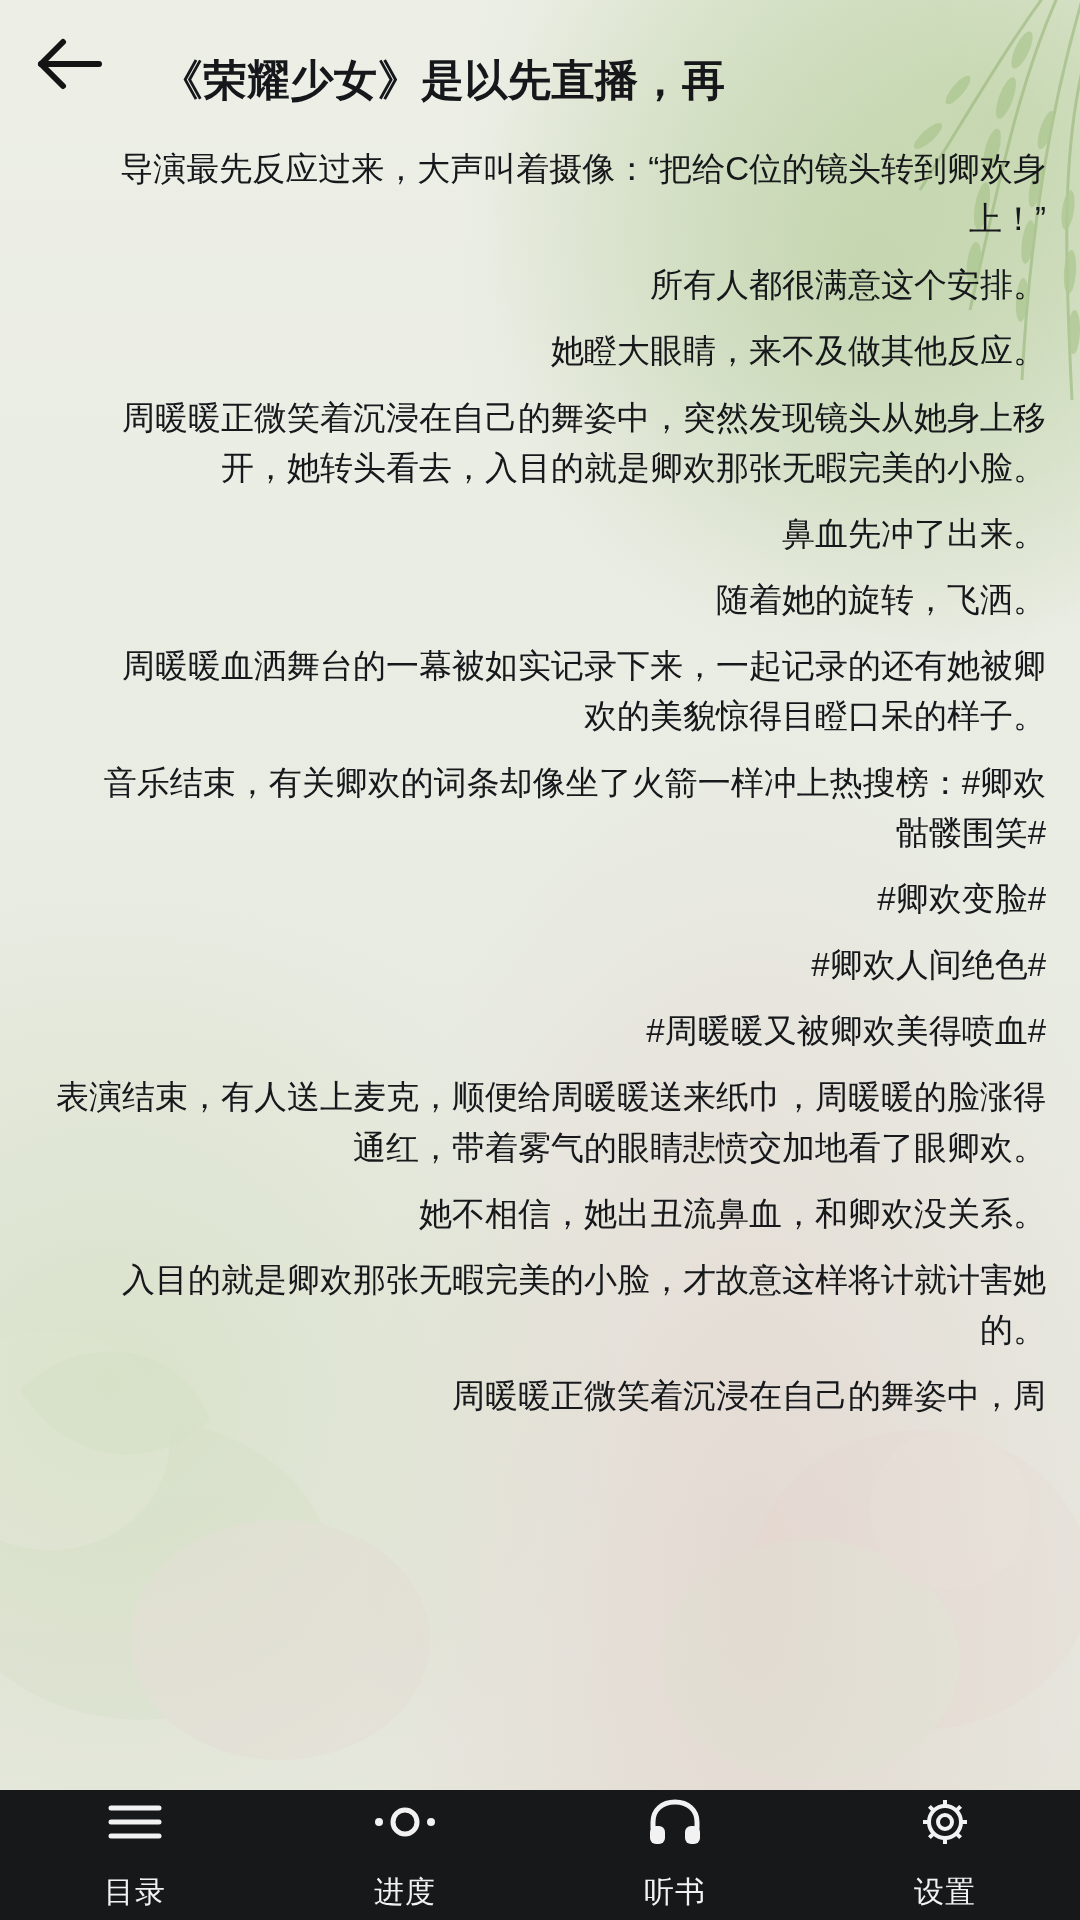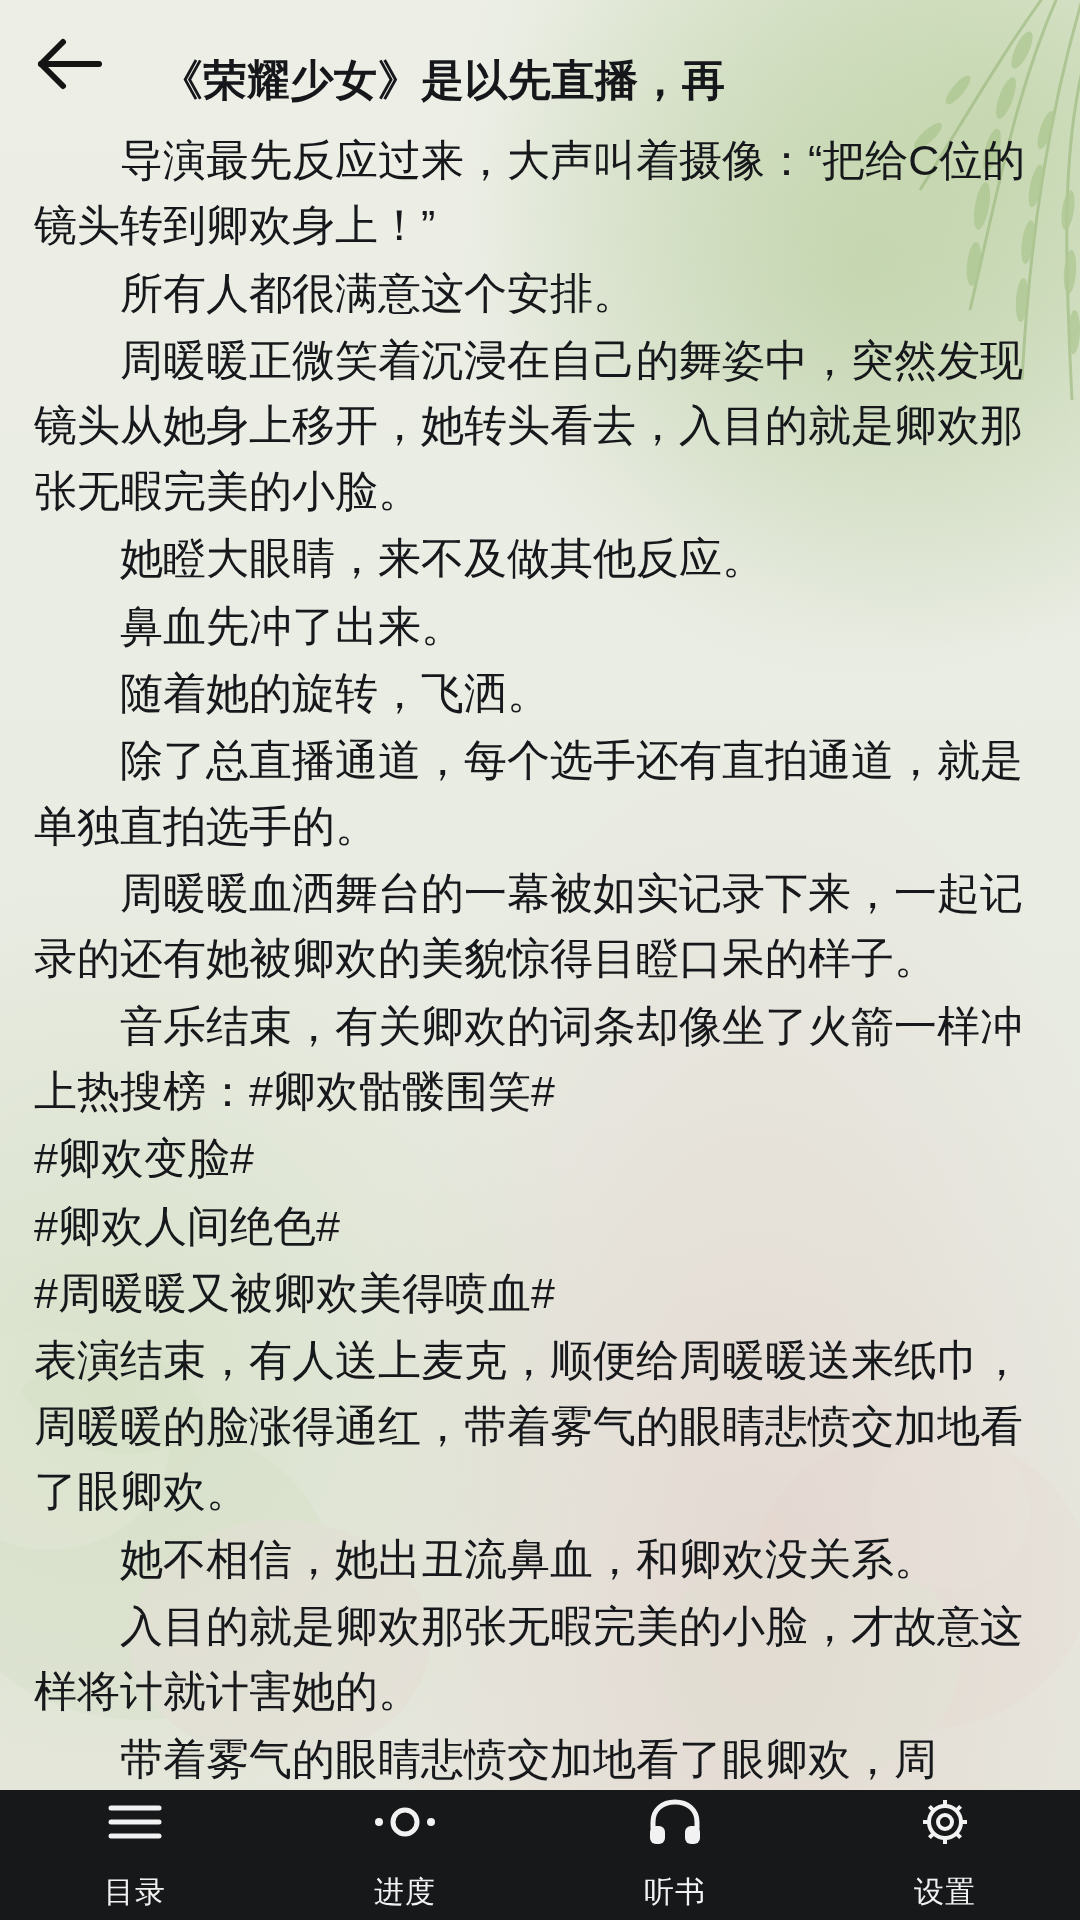--- a/index.html
+++ b/index.html
@@ -89,27 +89,28 @@
 
   
   .content {
     position: relative;
     padding: 18px 34px 0 34px;
     box-sizing: border-box;
     height: 1680px;
     overflow: hidden;
   }
   .para {
-    font-size: 43px;
+    font-size: 33px;
     line-height: 1.52;
     color: #16181b;
-    margin: 0 0 2px 0;
+    margin: 16px 0 2px 0;
     text-indent: 2em;
     letter-spacing: 0px;
     font-family: "Liberation Sans", "DejaVu Sans", sans-serif;
+    text-align: right;
   }
   .para.bold {
     font-weight: normal;
   }
 
   
   .toolbar {
     position: absolute;
     left: 0;
     bottom: 0;
@@ -197,34 +198,33 @@
           </g>
         </svg>
       </span>
     </div>
     <div class="header-title">《荣耀少女》是以先直播，再</div>
   </div>
 
   <div class="content">
     <p class="para">导演最先反应过来，大声叫着摄像：“把给C位的镜头转到卿欢身上！”</p>
     <p class="para">所有人都很满意这个安排。</p>
+    <p class="para">她瞪大眼睛，来不及做其他反应。</p>
     <p class="para">周暖暖正微笑着沉浸在自己的舞姿中，突然发现镜头从她身上移开，她转头看去，入目的就是卿欢那张无暇完美的小脸。</p>
-    <p class="para">她瞪大眼睛，来不及做其他反应。</p>
     <p class="para bold">鼻血先冲了出来。</p>
     <p class="para bold">随着她的旋转，飞洒。</p>
-    <p class="para bold">除了总直播通道，每个选手还有直拍通道，就是单独直拍选手的。</p>
     <p class="para">周暖暖血洒舞台的一幕被如实记录下来，一起记录的还有她被卿欢的美貌惊得目瞪口呆的样子。</p>
     <p class="para">音乐结束，有关卿欢的词条却像坐了火箭一样冲上热搜榜：#卿欢骷髅围笑#</p>
     <p class="para" style="text-indent:0">#卿欢变脸#</p>
     <p class="para" style="text-indent:0">#卿欢人间绝色#</p>
     <p class="para" style="text-indent:0">#周暖暖又被卿欢美得喷血#</p>
     <p class="para" style="text-indent:0">表演结束，有人送上麦克，顺便给周暖暖送来纸巾，周暖暖的脸涨得通红，带着雾气的眼睛悲愤交加地看了眼卿欢。</p>
     <p class="para">她不相信，她出丑流鼻血，和卿欢没关系。</p>
     <p class="para">入目的就是卿欢那张无暇完美的小脸，才故意这样将计就计害她的。</p>
-    <p class="para">带着雾气的眼睛悲愤交加地看了眼卿欢，周</p>
+    <p class="para">周暖暖正微笑着沉浸在自己的舞姿中，周</p>
   </div>
 
   <div class="toolbar">
 
     <div class="tool-item">
       <div class="tool-icon">
         <svg width="56" height="40" viewBox="0 0 56 40" xmlns="http://www.w3.org/2000/svg">
           <g stroke="#f2f2f2" stroke-width="5" stroke-linecap="round">
             <path d="M4 6 H52"></path>
             <path d="M4 20 H52"></path>

